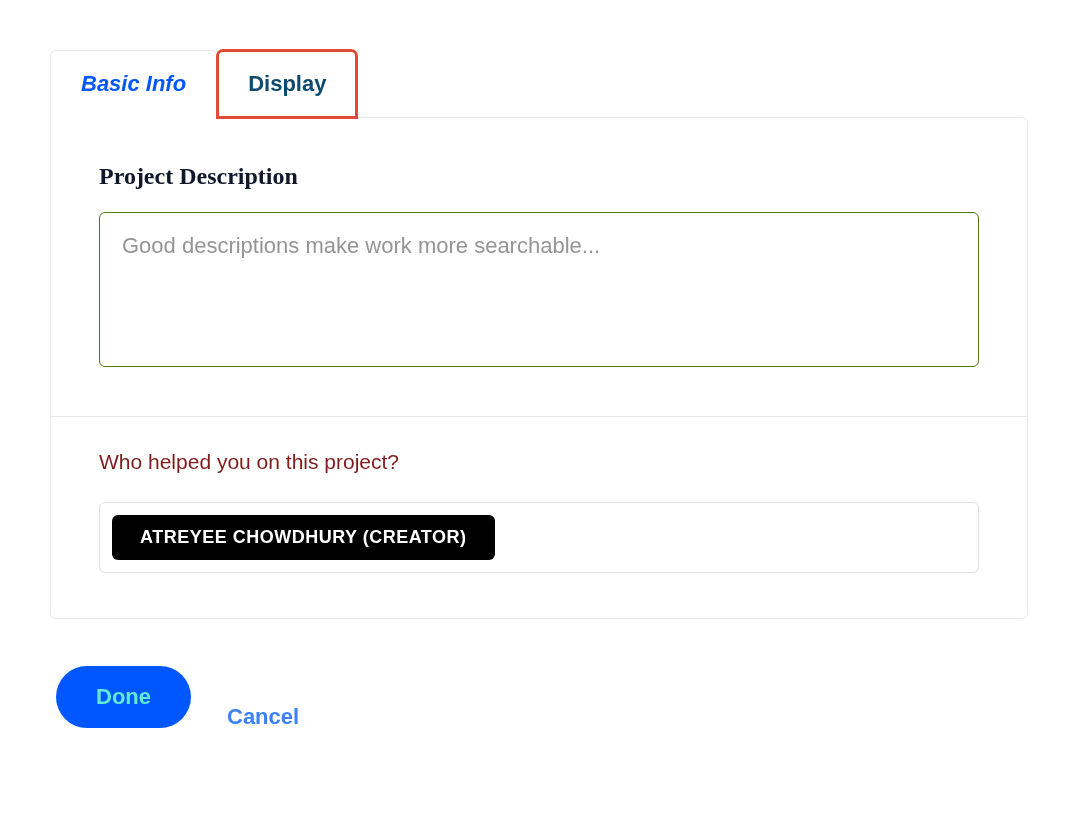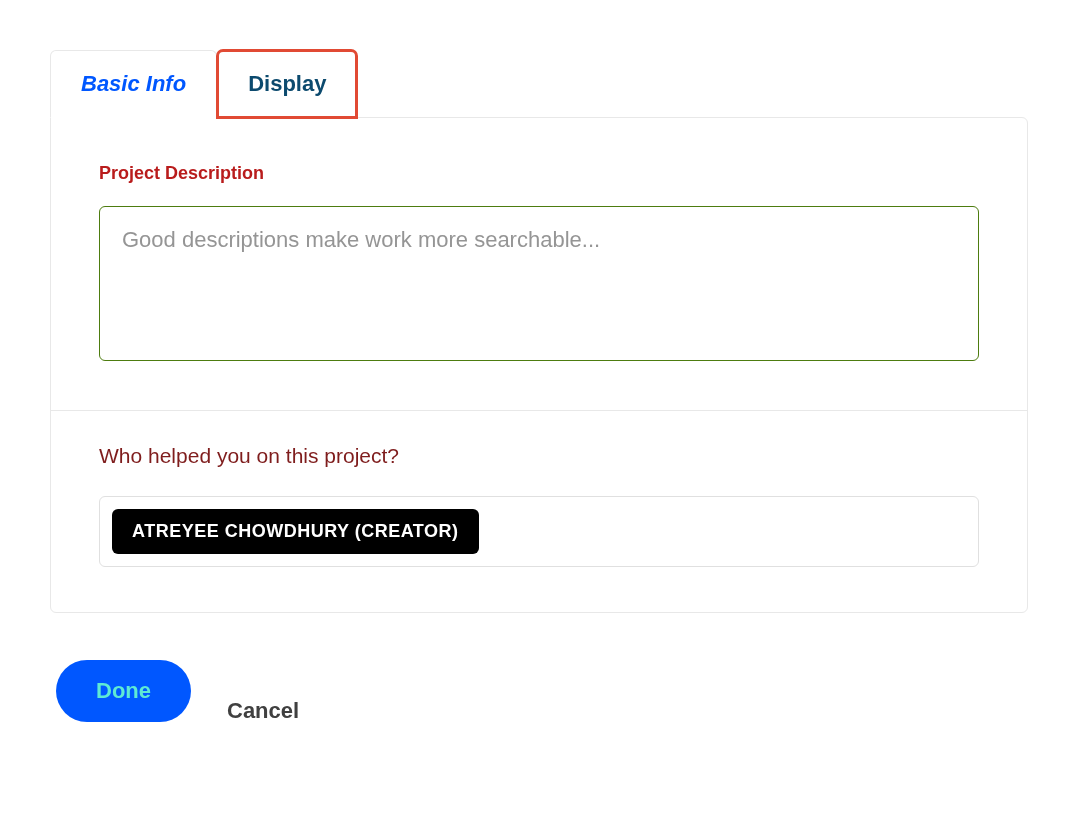--- a/index.html
+++ b/index.html
@@ -51,24 +51,25 @@
       position: relative;
       z-index: 1;
     }
     .section {
       padding: 45px 48px;
     }
     .section + .section {
       border-top: 1px solid #e8e8e8;
     }
     .section-title {
-      font-size: 18px;
+      font-size: 24px;
       font-weight: 700;
-      color: #b91c1c;
+      color: #0f172a;
       margin-bottom: 22px;
+      font-family: Liberation Serif, serif;
     }
     .section-subtitle {
       font-size: 21px;
       font-weight: 400;
       color: #7f1d1d;
       margin-top: -12px;
       margin-bottom: 28px;
     }
     .textarea {
       width: 100%;
@@ -93,21 +94,21 @@
       flex-wrap: wrap;
       gap: 8px;
       cursor: text;
     }
     .chip {
       background: #000000;
       color: #ffffff;
       font-size: 18px;
       font-weight: 700;
       letter-spacing: 0.5px;
-      padding: 12px 20px;
+      padding: 12px 28px;
       border-radius: 6px;
       display: inline-block;
     }
     .footer {
       display: flex;
       align-items: center;
       gap: 36px;
       margin-top: 44px;
       padding-left: 6px;
     }
@@ -118,21 +119,21 @@
       font-size: 22px;
       font-weight: 700;
       padding: 18px 40px;
       border-radius: 999px;
       cursor: pointer;
       font-family: inherit;
     }
     .btn-link {
       background: none;
       border: none;
-      color: #404040;
+      color: #3b82f6;
       font-size: 22px;
       font-weight: 600;
       cursor: pointer;
       font-family: inherit;
       margin-top: 41px;
     }
   </style>
 </head>
 <body>
 

